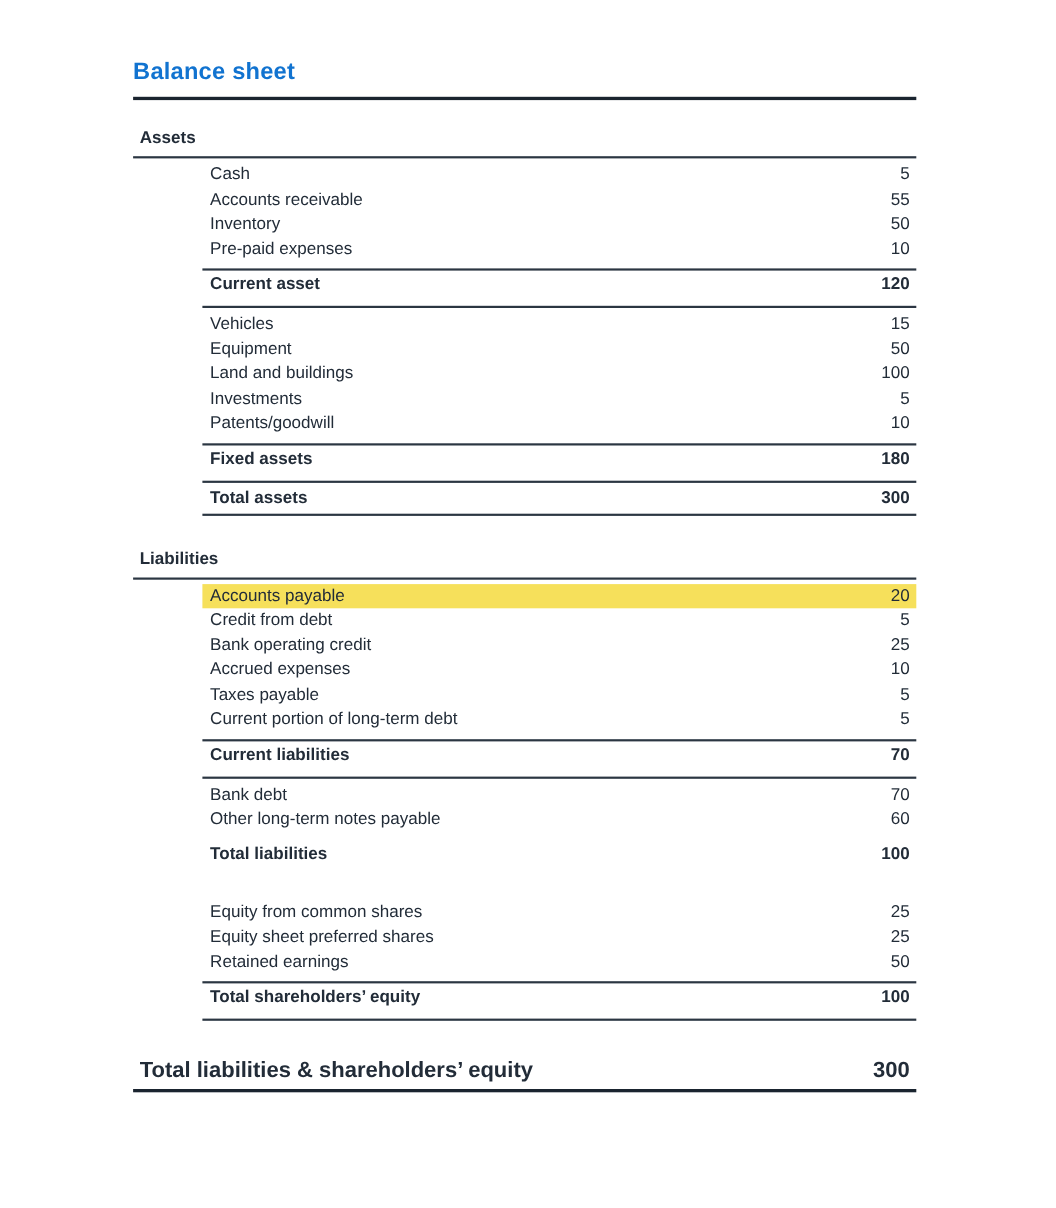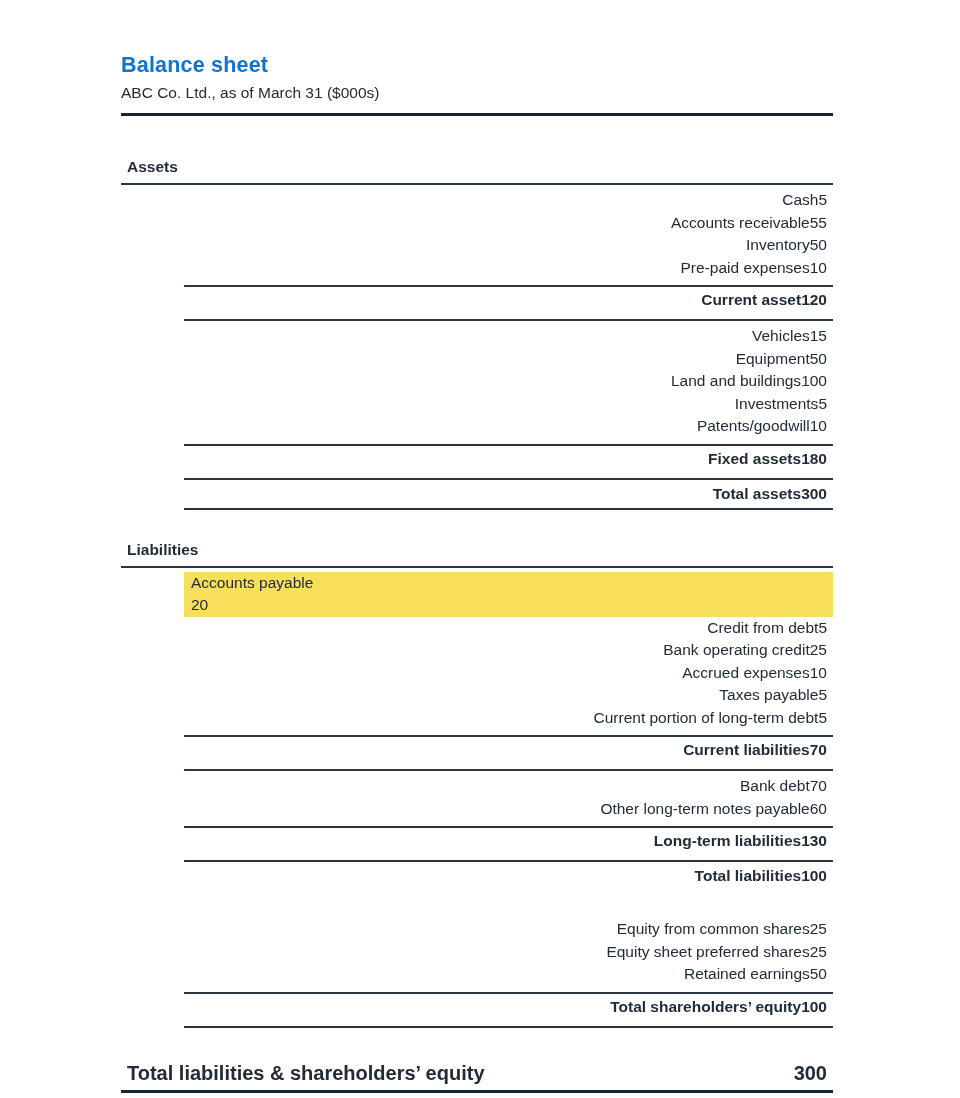--- a/index.html
+++ b/index.html
@@ -13,73 +13,73 @@
   .page { position: relative; width: 872px; height: 1098px; overflow: hidden; }
   .content { position: absolute; left: 121px; top: 53px; width: 712px; }
 
   .title {
     font-size: 21.5px; font-weight: 700; color: #1173d0;
     line-height: 24px; letter-spacing: 0.2px;
   }
   .subtitle { font-size: 15.5px; line-height: 18px; margin-top: 7px; color: #222c38; }
   .rule-thick { margin-top: 11px; height: 3px; background: #1a242f; }
 
-  .section { margin-top: 42px; }
+  .section { margin-top: 26px; }
   .section.liabilities { margin-top: 31px; }
   .section.equity { margin-top: 24px; }
 
   .section-header {
     font-size: 15.5px; font-weight: 700; line-height: 18px;
     padding: 0 0 7px 6px;
     border-bottom: 2px solid #2b3642;
   }
   .section-body { margin-left: 63px; }
 
   .items { padding: 4px 0 6px; }
   .row {
-    display: flex; justify-content: flex-end; align-items: baseline;
+    display: flex; justify-content: space-between; align-items: baseline;
     font-size: 15.5px; line-height: 22.5px;
     padding: 0 6px 0 7px;
+    gap: 31px;
   }
   .row .label { text-align: left; }
   .row .value { text-align: right; }
 
   .row.subtotal {
     font-weight: 700; line-height: 22px;
     border-top: 2px solid #2b3642;
     border-bottom: 2px solid #2b3642;
     padding-top: 2px; padding-bottom: 8px;
   }
   .row.total-assets {
     font-weight: 700; line-height: 22px;
     border-bottom: 2px solid #2b3642;
     padding-top: 3px; padding-bottom: 3px;
   }
   .row.total-liabilities {
     font-weight: 700; line-height: 22px;
     padding-top: 3px; padding-bottom: 3px;
   }
-  .row.highlight { background: #f6e05b; flex-direction: column; }
+  .row.highlight { background: #f6e05b; }
 
   .grand-total {
     margin-top: 34px;
     font-weight: 700; font-size: 20px; line-height: 22px;
     display: flex; justify-content: space-between; align-items: baseline;
     padding: 0 6px 6px 6px;
     border-bottom: 3px solid #1a242f;
   }
 </style>
 </head>
 <body>
 
 <div class="page">
   <div class="content">
 
     <div class="title">Balance sheet</div>
-    <div class="subtitle">ABC Co. Ltd., as of March 31 ($000s)</div>
     <div class="rule-thick"></div>
 
     <div class="section assets">
       <div class="section-header">Assets</div>
       <div class="section-body">
 
         <div class="items">
           <div class="row">
             <span class="label">Cash</span>
             <span class="value">5</span>
@@ -179,24 +179,20 @@
           <div class="row">
             <span class="label">Bank debt</span>
             <span class="value">70</span>
           </div>
           <div class="row">
             <span class="label">Other long-term notes payable</span>
             <span class="value">60</span>
           </div>
         </div>
 
-        <div class="row subtotal">
-          <span class="label">Long-term liabilities</span>
-          <span class="value">130</span>
-        </div>
 
         <div class="row total-liabilities">
           <span class="label">Total liabilities</span>
           <span class="value">100</span>
         </div>
 
       </div>
     </div>
 
     <div class="section equity">

